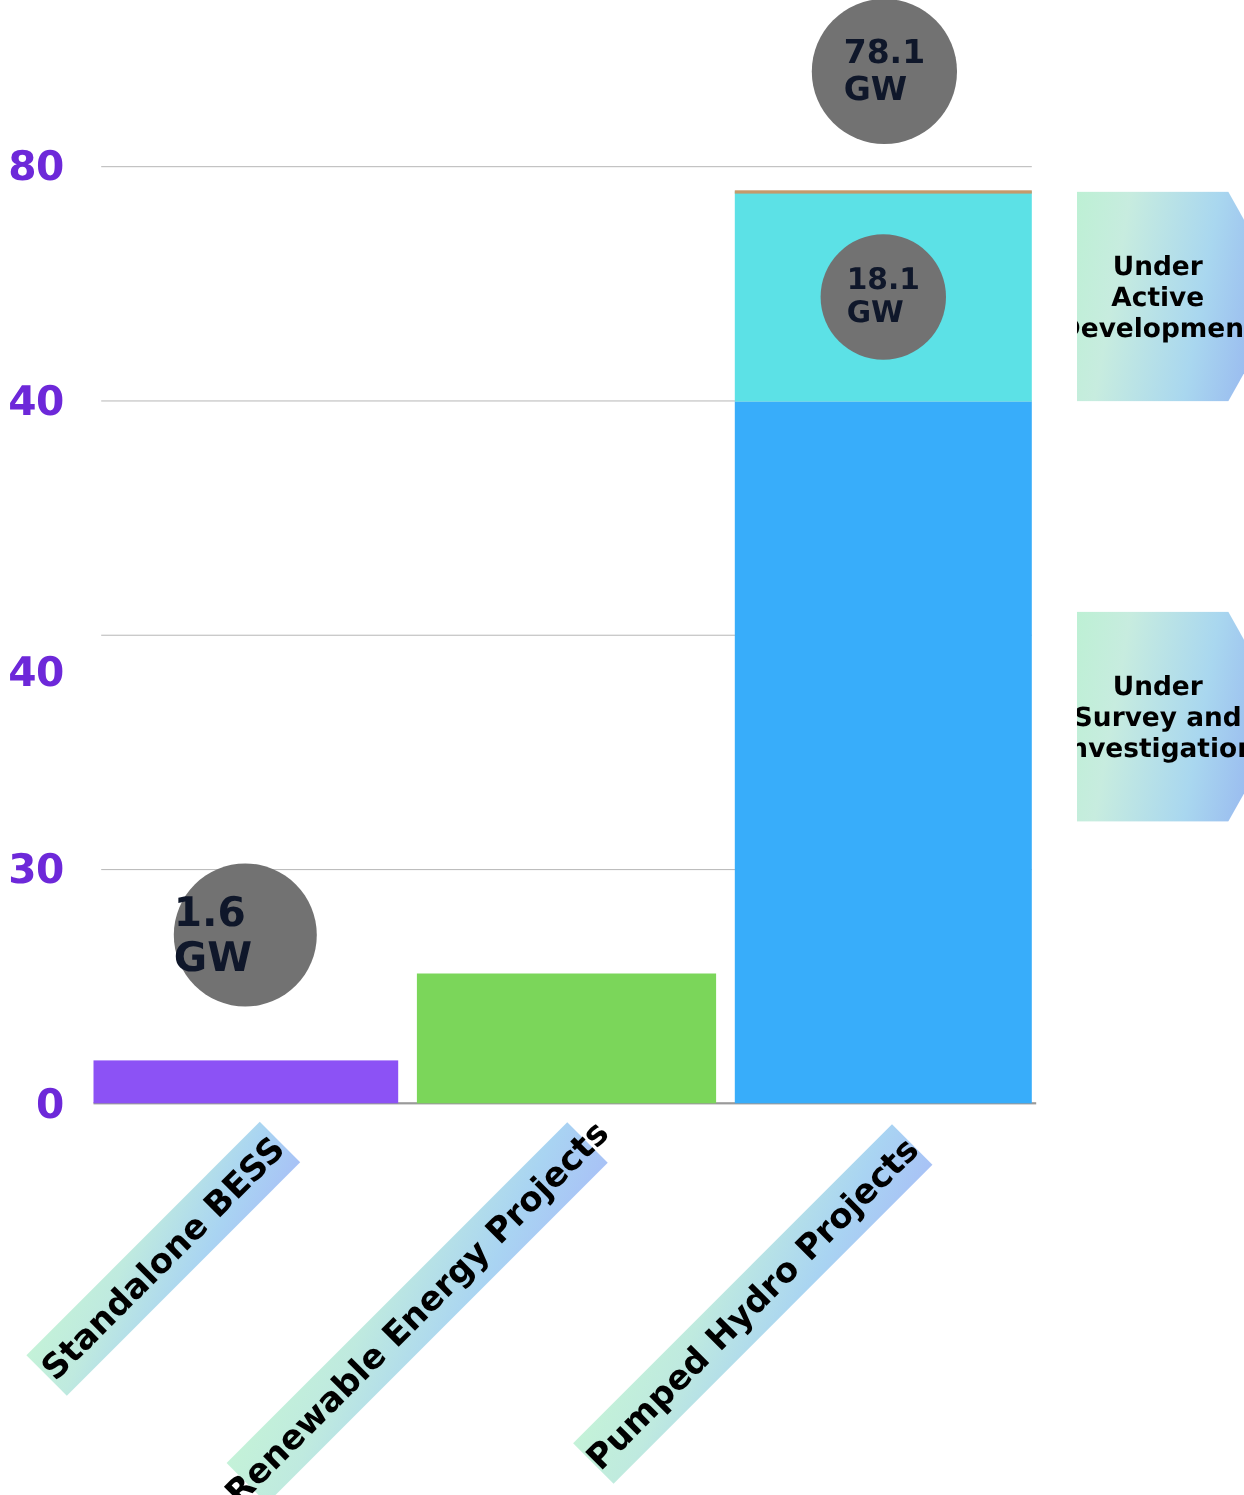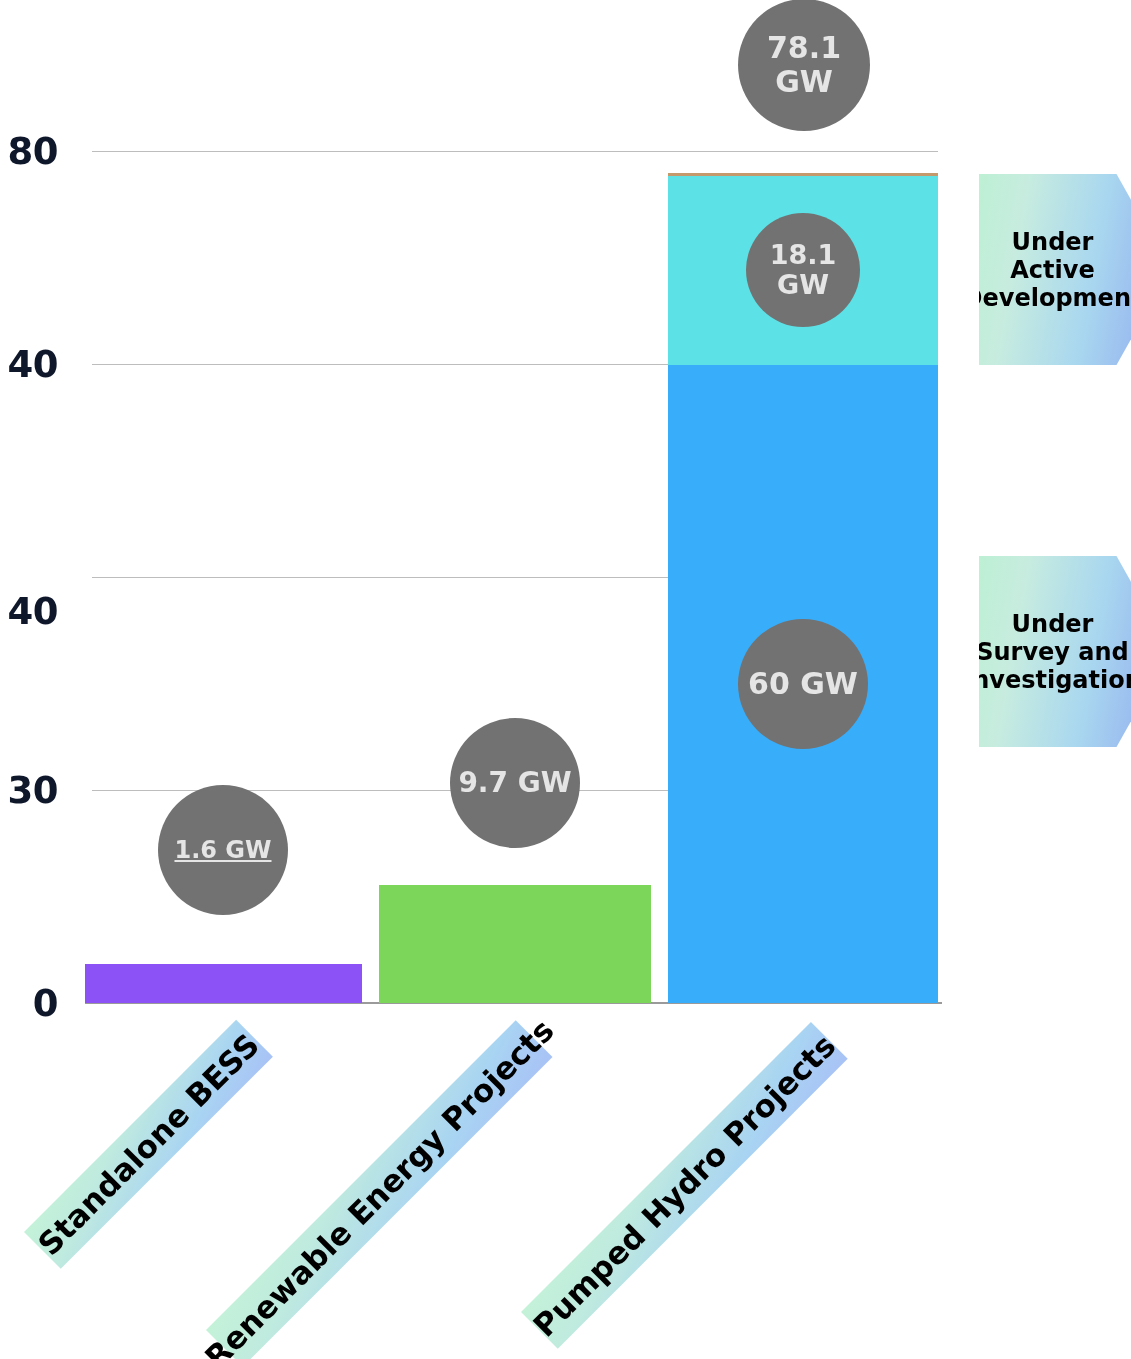--- a/index.html
+++ b/index.html
@@ -29,39 +29,38 @@
     top:1002px;
   }
 
   
   .ytick{
     position:absolute;
     right:1073px;          
     text-align:right;
     font-size:37px;
     font-weight:700;
-    color:#0f172a;
+    color:#6d28d9;
     letter-spacing:-0.5px;
     line-height:1;
     white-space:nowrap;
   }
 
   
   .bar{position:absolute;}
 
   
   .bubble{
     position:absolute;
     border-radius:50%;
     background:#727272;
-    color:#e5e5e5;
+    color:#0f172a;
     display:flex;
     align-items:center;
     justify-content:center;
-    text-align:center;
     font-weight:700;
     line-height:1.12;
     white-space:pre-line;
     box-sizing:border-box;
   }
 
   
   .chev{
     position:absolute;
     display:flex;
@@ -118,25 +117,23 @@
   <div class="bar" style="left:668px; top:174px; width:270px; height:191px; background:#5ce1e6;"></div>
 
   <div class="bar" style="left:668px; top:173px; width:270px; height:3px; background:#c49a6c;"></div>
 
   <div class="bubble" style="left:738px; top:-1px; width:132px; height:132px; font-size:30px;">78.1
 GW</div>
 
   <div class="bubble" style="left:746px; top:213px; width:114px; height:114px; font-size:27px;">18.1
 GW</div>
 
-  <div class="bubble" style="left:738px; top:619px; width:130px; height:130px; font-size:30px;">60 GW</div>
 
-  <div class="bubble" style="left:450px; top:718px; width:130px; height:130px; font-size:28px;">9.7 GW</div>
 
-  <div class="bubble" style="left:158px; top:785px; width:130px; height:130px; font-size:24px;text-decoration:underline;">1.6 GW</div>
+  <div class="bubble" style="left:158px; top:785px; width:130px; height:130px; font-size:37px;">1.6 GW</div>
 
   <div class="chev" style="left:940px; top:174px; width:191px; height:191px; font-size:24px; padding-right:44px;">
     <span>Under
 Active
 Development</span>
   </div>
 
   <div class="chev" style="left:940px; top:556px; width:191px; height:191px; font-size:24px; padding-right:44px;">
     <span>Under
 Survey and

